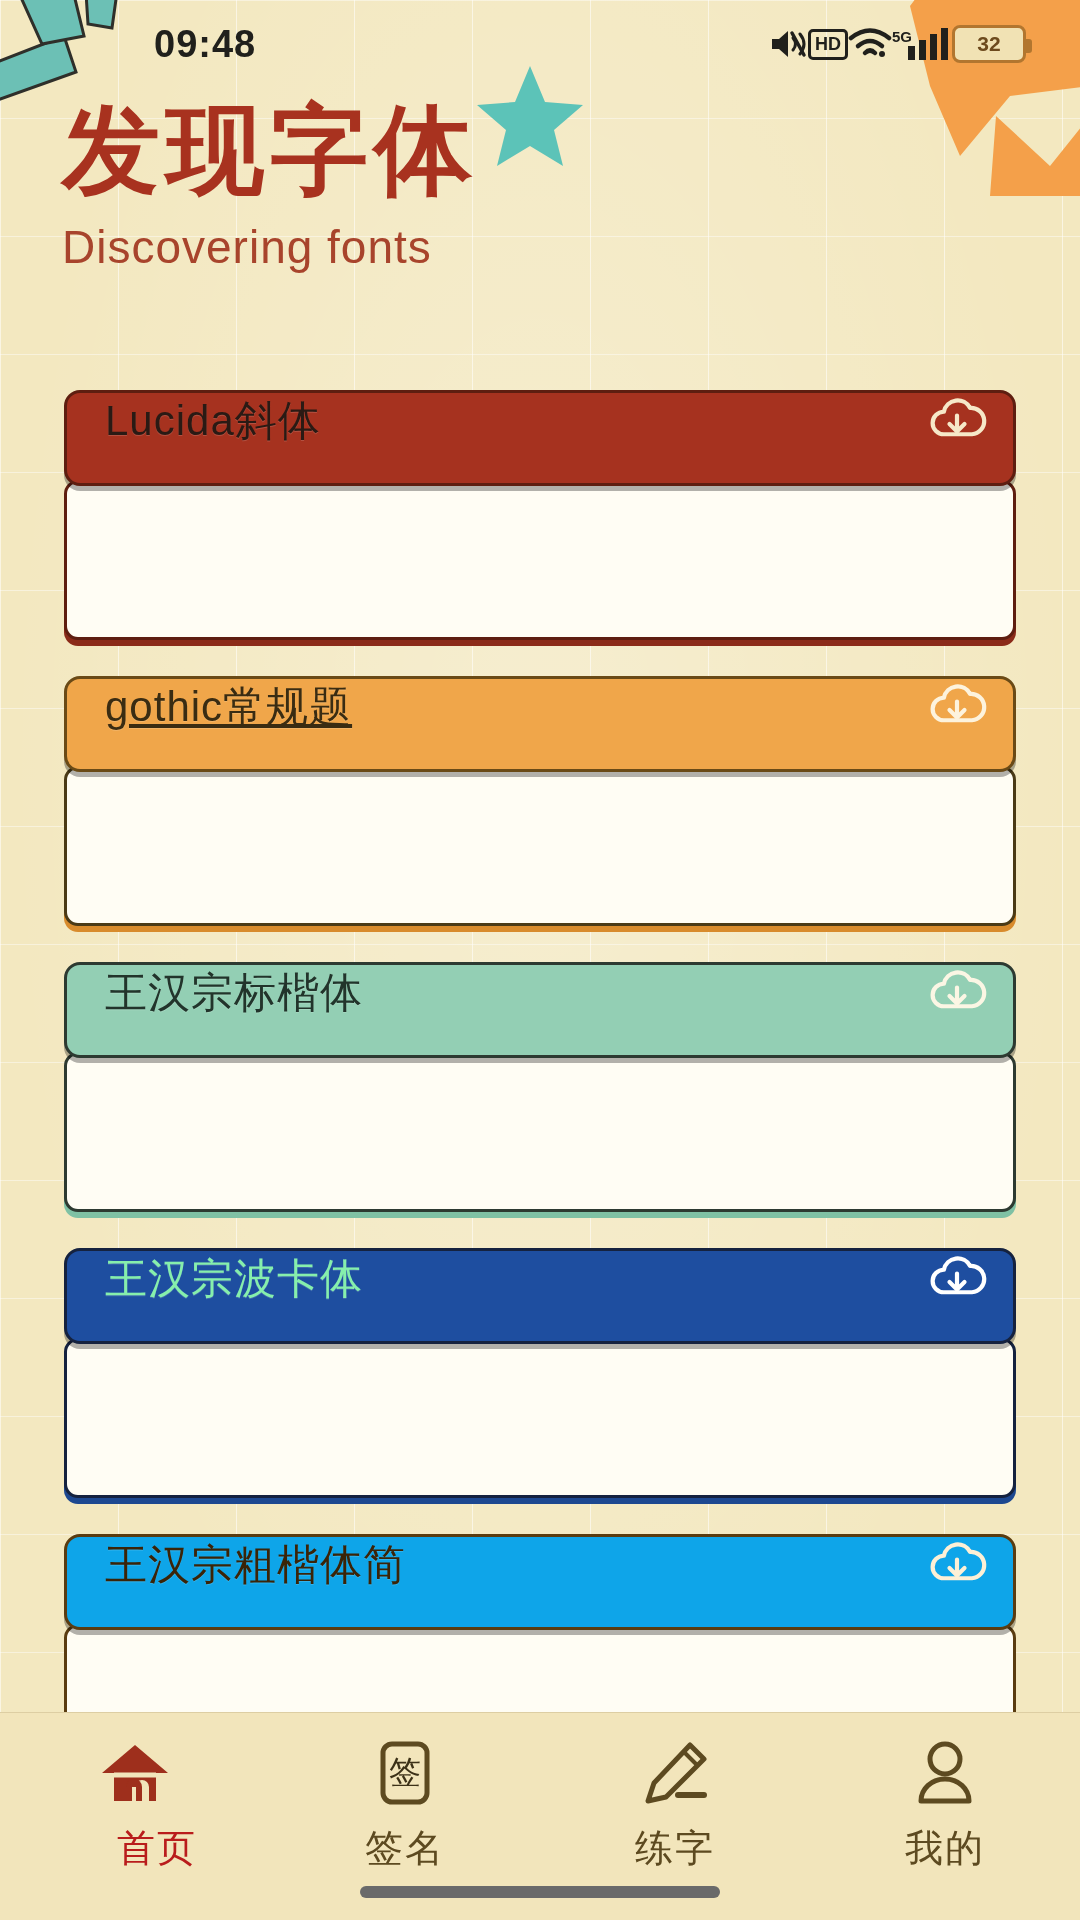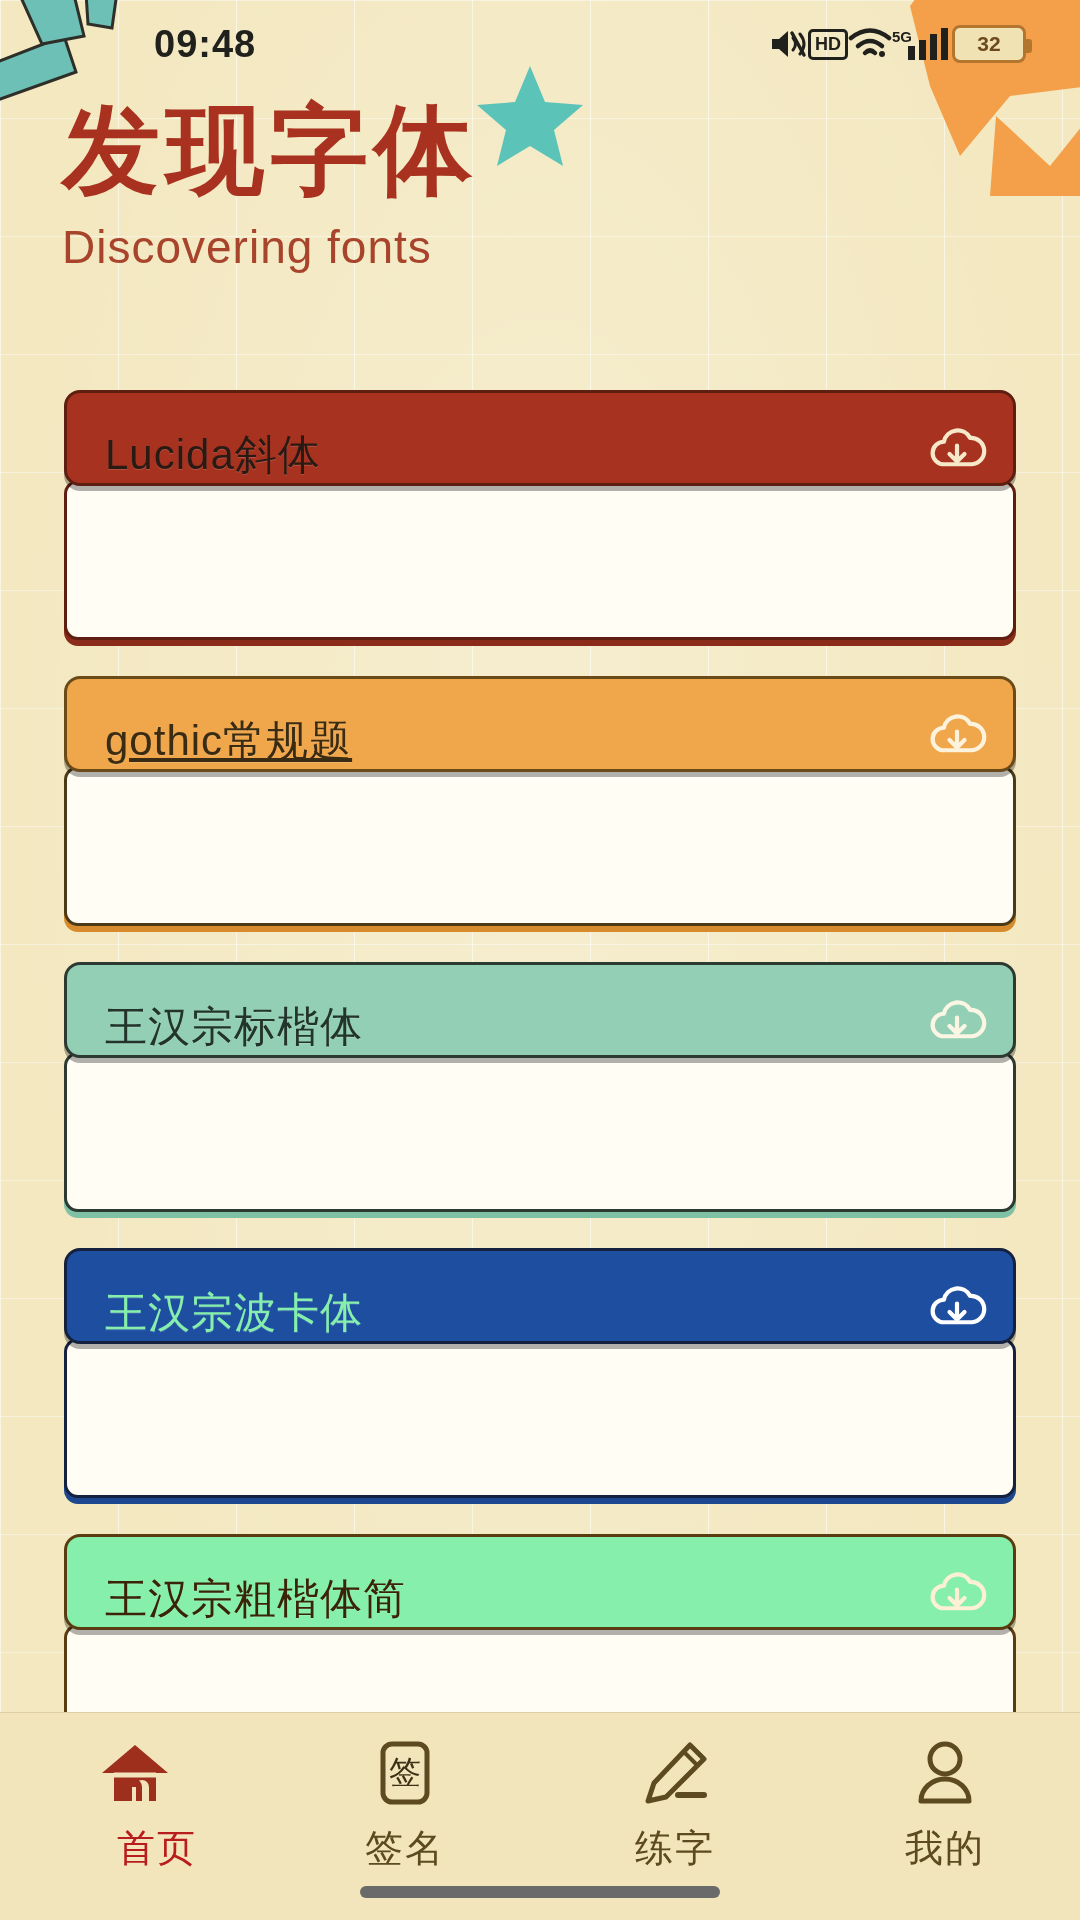--- a/index.html
+++ b/index.html
@@ -86,21 +86,21 @@
   }
   .font-card{
     position:relative;
     margin-bottom:36px;
     border-radius:16px;
   }
   .card-header{
     position:relative;
     height:96px;
     border-radius:16px;
-    display:flex; align-items:flex-end; justify-content:space-between;
+    display:flex; align-items:flex-start; justify-content:space-between;
     padding:0 26px 0 38px;
     box-shadow:0 5px 0 rgba(0,0,0,.30);
   }
   .card-title{
     font-size:42px; font-weight:500; letter-spacing:1px;
     color:#25241f;
     text-shadow:0 1px 0 rgba(255,255,255,.15);
   }
   .card-title.light{ color:#86efac; }
   .download-icon{ width:60px; height:60px; display:block; }
@@ -254,21 +254,21 @@
         <svg class="download-icon" viewBox="0 0 64 64">
           <path d="M18 44 a12 12 0 0 1 0-24 a15 15 0 0 1 28-4 a11 11 0 0 1 2 28 Z" fill="none" stroke="#ffffff" stroke-width="4.5" stroke-linejoin="round"></path>
           <path d="M32 24 v16 M24 33 l8 8 l8-8" fill="none" stroke="#ffffff" stroke-width="4.5" stroke-linecap="round" stroke-linejoin="round"></path>
         </svg>
       </span>
     </div>
     <div class="card-preview" style="border-color:#15223f;box-shadow:0 6px 0 #1d4890;"></div>
   </div>
 
   <div class="font-card">
-    <div class="card-header" style="background:#86efac;border:3px solid #5a3c10;">
+    <div class="card-header" style="background:#0ea5e9;border:3px solid #5a3c10;">
       <span class="card-title" style="color:#3a2408;">王汉宗粗楷体简</span>
       <span>
         <svg class="download-icon" viewBox="0 0 64 64">
           <path d="M18 44 a12 12 0 0 1 0-24 a15 15 0 0 1 28-4 a11 11 0 0 1 2 28 Z" fill="none" stroke="#fdf0d6" stroke-width="4.5" stroke-linejoin="round"></path>
           <path d="M32 24 v16 M24 33 l8 8 l8-8" fill="none" stroke="#fdf0d6" stroke-width="4.5" stroke-linecap="round" stroke-linejoin="round"></path>
         </svg>
       </span>
     </div>
     <div class="card-preview" style="border-color:#5a3c10;box-shadow:0 6px 0 #e07d10;"></div>
   </div>

